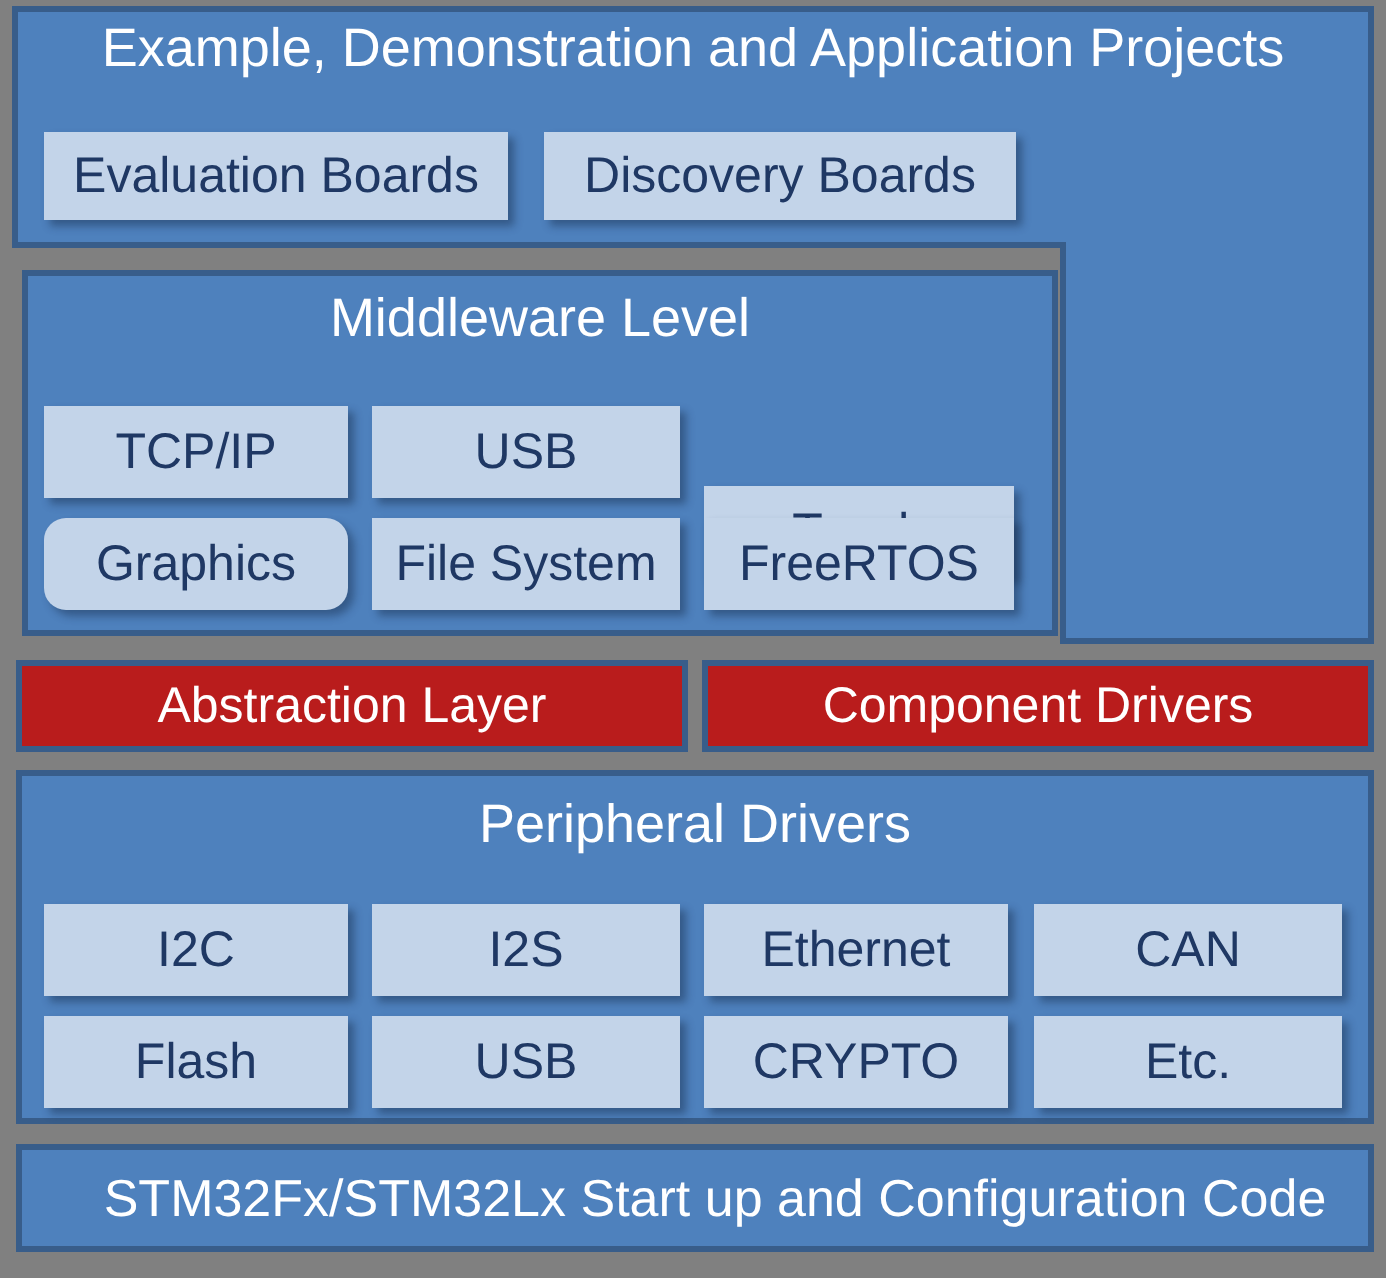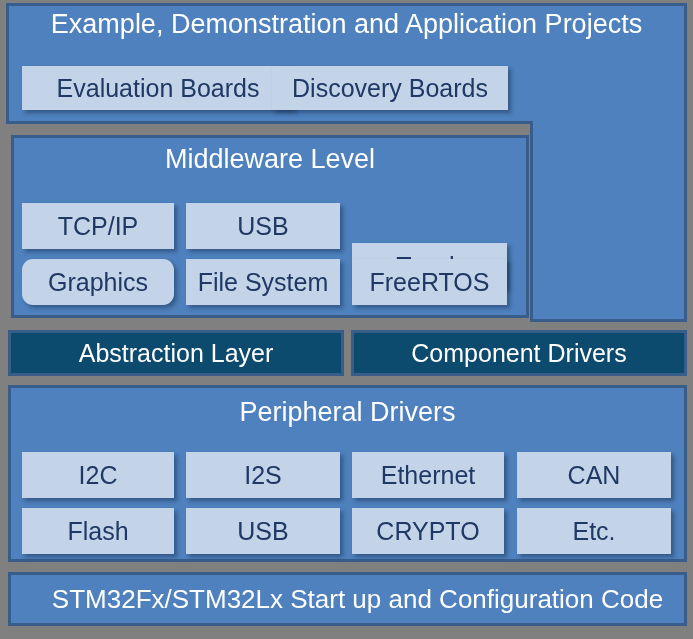--- a/index.html
+++ b/index.html
@@ -49,21 +49,21 @@
     justify-content: center;
     font-size: 25px;
     white-space: nowrap;
     box-sizing: border-box;
     box-shadow: 3px 3px 4px rgba(20, 40, 70, 0.45);
   }
 
   
   .bluebox {
     position: absolute;
-    background: #0c4a6e;
+    background: #b91c1c;
     border: 3px solid #385D8A;
     color: #FFFFFF;
     display: flex;
     align-items: center;
     justify-content: center;
     font-size: 25px;
     white-space: nowrap;
     box-sizing: border-box;
   }
 
@@ -95,21 +95,21 @@
     position: absolute;
     left: 6px;
     top: 10px;
     width: 681px;
     z-index: 6;
   }
 
   #chip-eval {
     left: 22px;
     top: 66px;
-    width: 272px;
+    width: 232px;
     height: 44px;
   }
   #chip-disco {
     left: 272px;
     top: 66px;
     width: 236px;
     height: 44px;
   }
 
   

